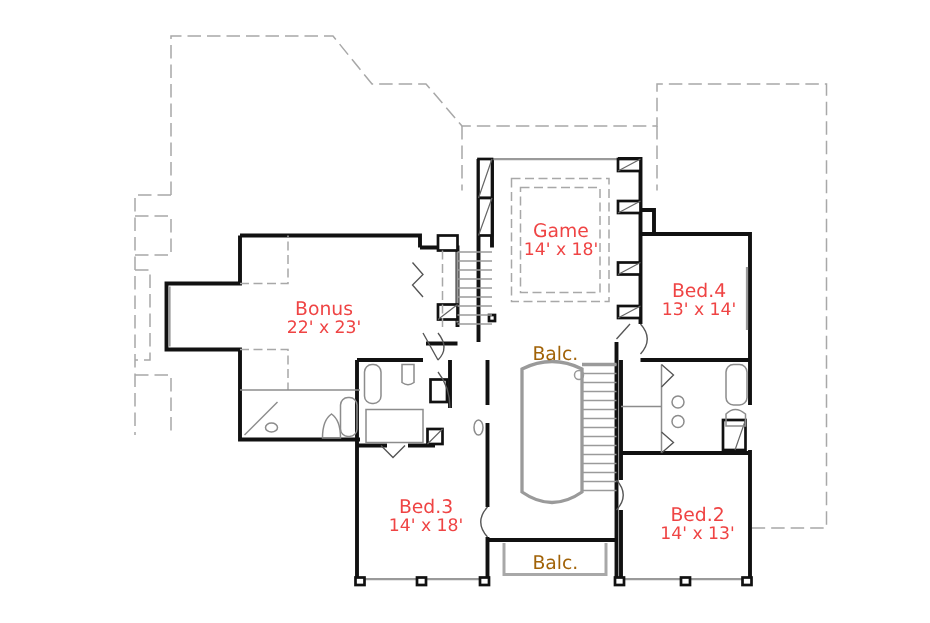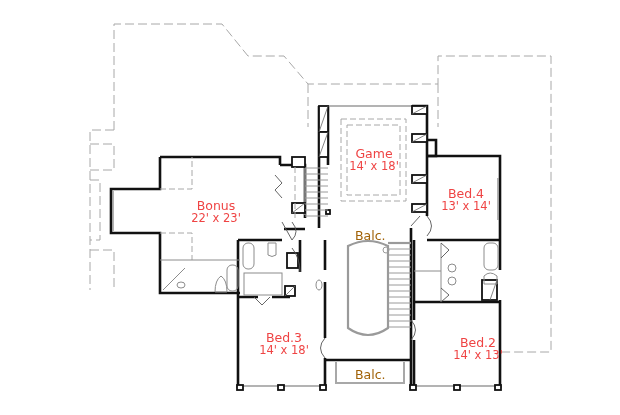--- a/index.html
+++ b/index.html
@@ -161,19 +161,19 @@
 <div class="lbl" style="left:432px; top:188px; width:68px;">
   <span class="name">Bed.4</span>
   <span class="dim">13' x 14'</span>
 </div>
 
 <div class="lbl" style="left:250px; top:332px; width:68px;">
   <span class="name">Bed.3</span>
   <span class="dim">14' x 18'</span>
 </div>
 
-<div class="lbl" style="left:444px; top:337px; width:68px;">
+<div class="lbl" style="left:431px; top:337px; width:68px;">
   <span class="name">Bed.2</span>
   <span class="dim">14' x 13'</span>
 </div>
 
 <div class="balc" style="left:355px; top:228px;">Balc.</div>
 <div class="balc" style="left:355px; top:367px;">Balc.</div>
 
 </body></html>

